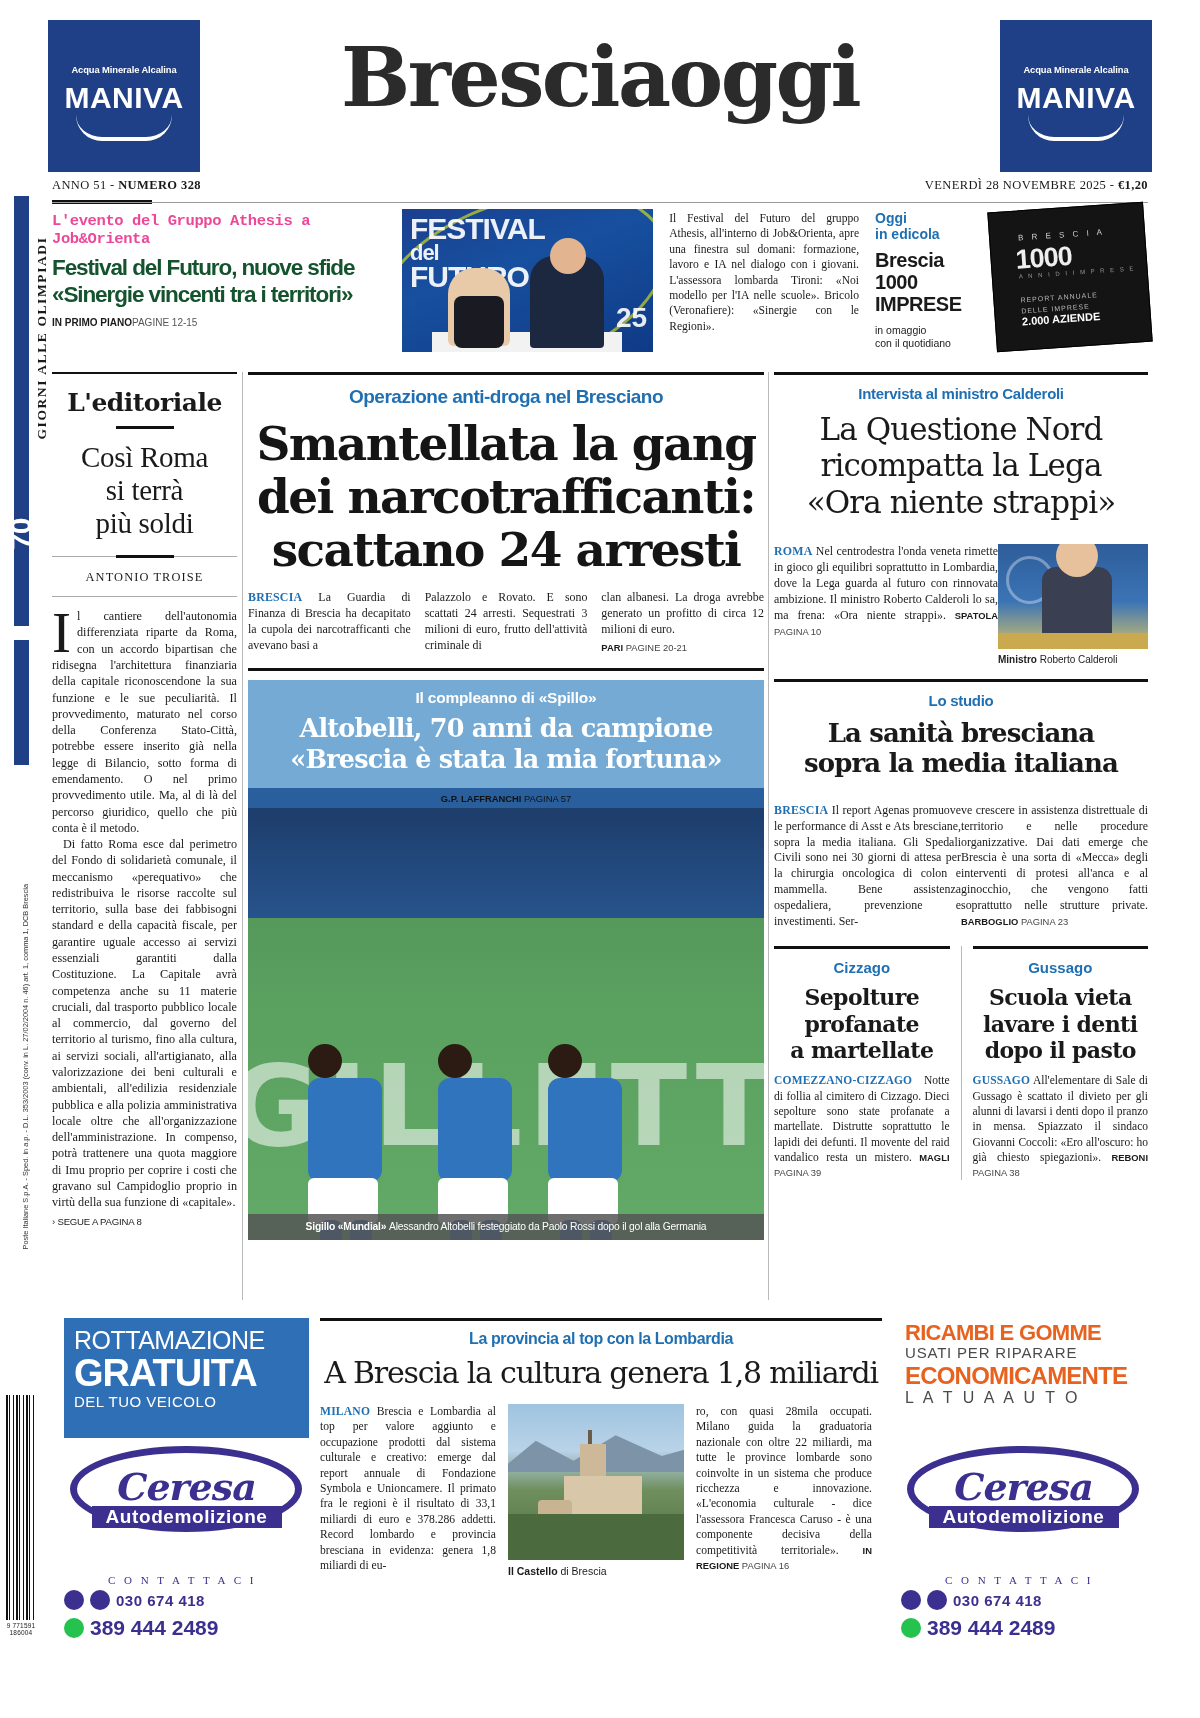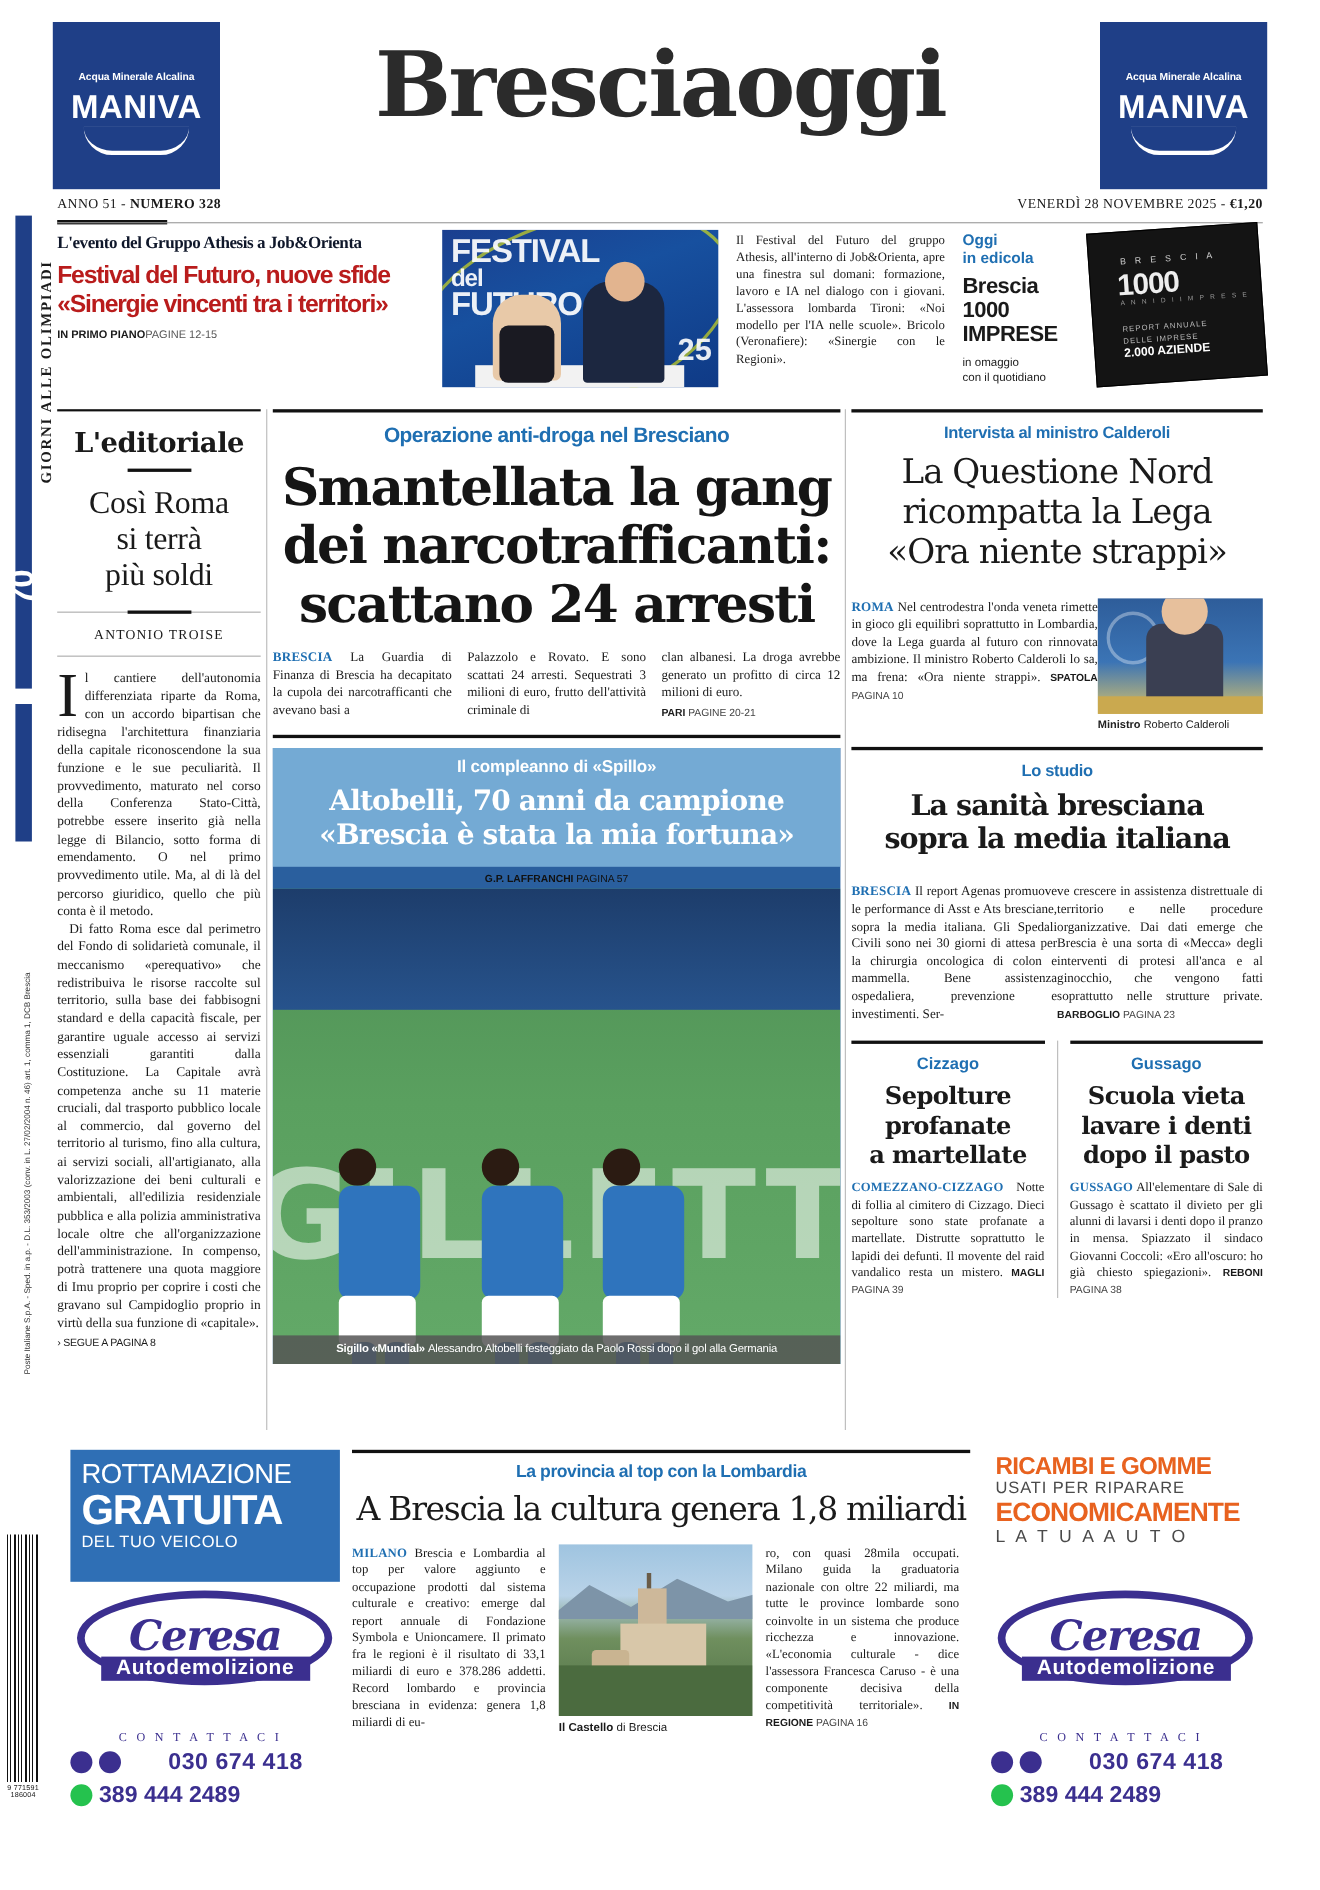--- a/index.html
+++ b/index.html
@@ -66,22 +66,22 @@
   .dateline .dl-right { float:right; }
   .dateline b { font-weight:700; }
 
   
   .topstrip { position:absolute; left:52px; top:200px; width:1096px; height:165px; }
   .rule-thick { height:4px; background:#111; }
   .rule-thick.short { width:100px; }
   .rule-hair { height:1px; background:#999; }
   .ts-head { display:flex; gap:4px; align-items:flex-start;}
   .ts-col-a { width:345px; padding-top:9px; }
-  .ts-kicker { font-family:Liberation Serif, serif; font-weight:700; font-size:15.5px; color:#0f172a; letter-spacing:-0.4px;}
-  .ts-title { font-family:"Liberation Sans",sans-serif; font-weight:700; font-size:22.5px; line-height:1.2; letter-spacing:-1.1px; margin-top:6px; color:#b91c1c;}
+  .ts-kicker { font-family:Liberation Mono, monospace; font-weight:700; font-size:15.5px; color:#ec4899; letter-spacing:-0.4px;}
+  .ts-title { font-family:"Liberation Sans",sans-serif; font-weight:700; font-size:22.5px; line-height:1.2; letter-spacing:-1.1px; margin-top:6px; color:#14532d;}
   .ts-ref { font-family:"Liberation Sans",sans-serif; font-size:10px; margin-top:9px; }
   .ts-ref b{ font-weight:700; }
   .ts-ref span{ color:#555; }
   .ts-photo { width:258px; height:143px; margin-left:10px; margin-top:6px; position:relative; overflow:hidden;
      background:linear-gradient(160deg,#1b3f8f 0%,#17509f 40%,#0f3a86 100%); }
   .ts-photo .fw { position:absolute; left:8px; top:6px; font-family:"Liberation Sans",sans-serif;
      color:#fff; font-weight:700; font-size:30px; line-height:0.92; letter-spacing:-1px; opacity:.92;}
   .ts-photo .fw small{ font-size:22px; display:block; }
   .ts-photo .arc { position:absolute; left:-30px; top:-10px; width:300px; height:170px;
      border:3px solid rgba(255,255,0,.55); border-radius:50%; transform:rotate(-18deg);}
@@ -213,21 +213,21 @@
   .ceresa .sub{ position:absolute; left:0; right:0; top:66px; text-align:center;
      font-family:"Liberation Sans",sans-serif; font-size:19px; font-weight:700; color:#fff; background:#3b2f8f;
      width:190px; margin:0 auto; letter-spacing:0.6px;}
   .ad-contact { margin-top:6px; }
   .ad-contact .row { display:flex; align-items:center; gap:6px; font-family:"Liberation Sans",sans-serif;}
   .ad-contact .lbl{ font-size:11px; color:#3b2f8f; letter-spacing:3px; margin-left:44px;}
   .ico { width:20px; height:20px; border-radius:50%; display:inline-block; }
   .ico.mail{ background:#3b2f8f; }
   .ico.phone{ background:#3b2f8f; }
   .ico.wa { background:#25c24e; }
-  .ad-contact .num{ font-family:"Liberation Sans",sans-serif; font-size:21px; font-weight:700; color:#3b2f8f; letter-spacing:0.5px;margin-left:37px;}
+  .ad-contact .num{ font-family:"Liberation Sans",sans-serif; font-size:15px; font-weight:700; color:#3b2f8f; letter-spacing:0.5px;}
   .ad-contact .num2{ font-family:"Liberation Sans",sans-serif; font-size:21px; font-weight:700; color:#3b2f8f;}
 
   .bot-mid { position:absolute; left:268px; top:8px; width:562px; }
   .bot-rule { height:3px; background:#111; }
   .bot-kicker{ font-family:"Liberation Sans",sans-serif; font-weight:700; color:#1f6fb2; text-align:center; font-size:16px; margin-top:9px; letter-spacing:-0.4px;}
   .bot-head { font-family:"DejaVu Serif",serif; font-weight:400; text-align:center; font-size:30px; margin-top:7px; letter-spacing:-1.2px;}
   .bot-cols { display:flex; gap:12px; margin-top:14px; }
   .bot-cols .c { width:176px; font-family:"Liberation Serif",serif; font-size:11.6px; line-height:1.33; text-align:justify;}
   .castle { width:176px; }
   .castle .img{ width:176px; height:156px; position:relative; overflow:hidden;

